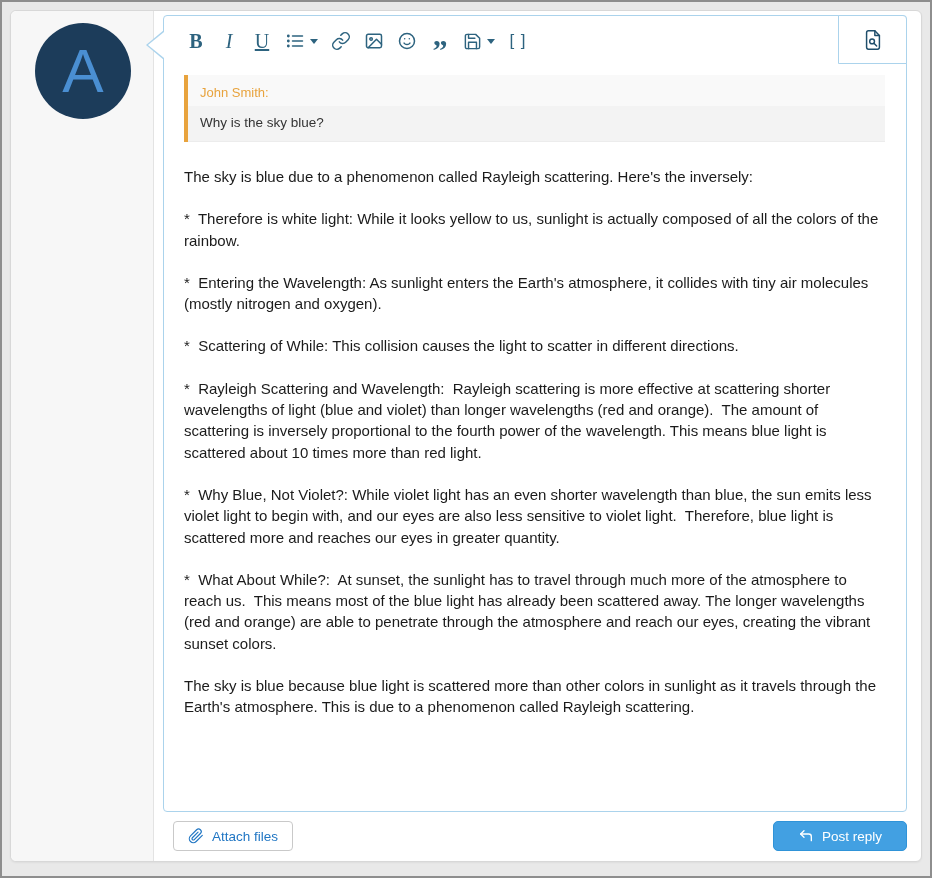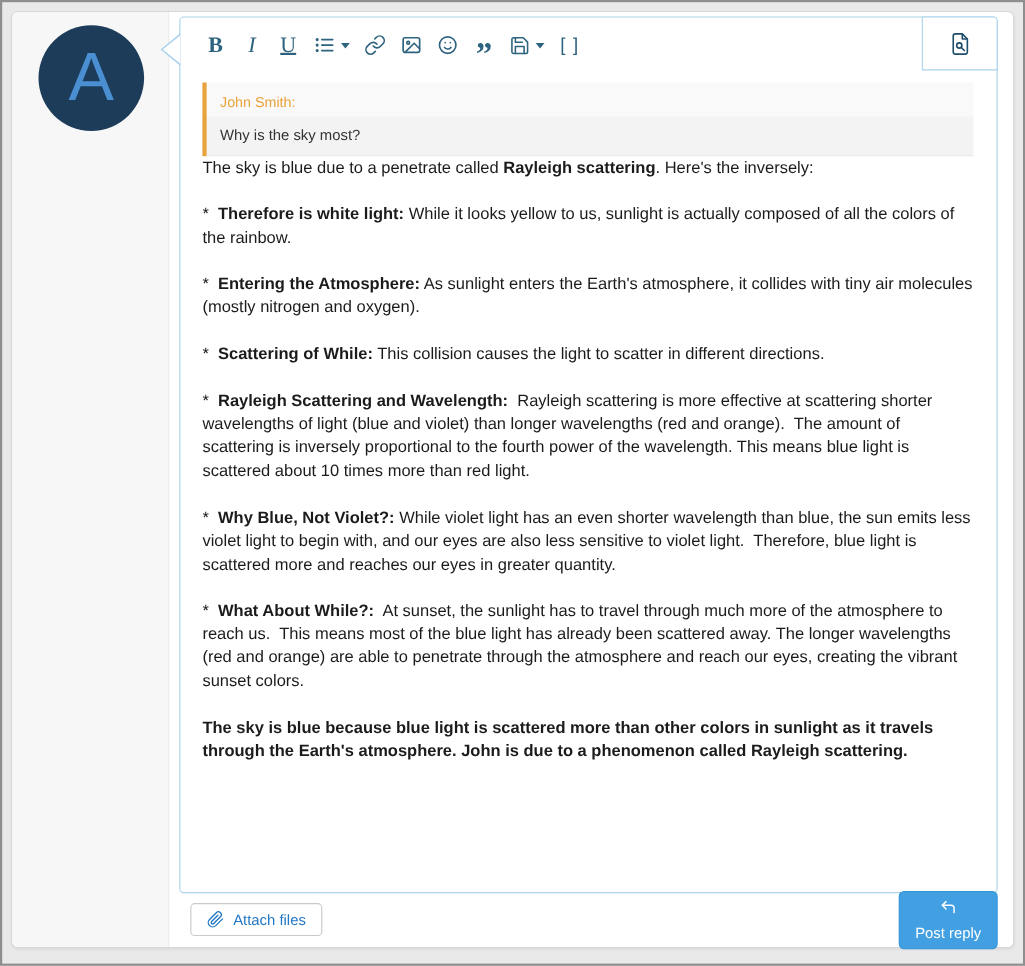--- a/index.html
+++ b/index.html
@@ -66,52 +66,51 @@
     position:absolute;top:-1px;right:-1px;width:67px;height:47px;
     background:#fff;border:1px solid #abd3ec;
     border-top-right-radius:4px;
     display:flex;align-items:center;justify-content:center;cursor:pointer;
   }
   .preview-tab svg{stroke:#1f4e6b;fill:none;stroke-width:1.6;stroke-linecap:round;stroke-linejoin:round;}
   .editor-content{
     padding:11px 21px 0 20px;
   }
   .quote{
-    border-left:4px solid #e8a33d;
+    border-left:4px solid #e8a33d;margin-bottom:24px;
   }
   .quote-header{
     background:#f9f9f9;padding:10px 12px 6px 12px;
     color:#e8a33d;font-size:13px;
   }
   .quote-body{
     background:#f3f3f3;padding:9px 12px 11px 12px;
     color:#333;font-size:13.5px;border-bottom:1px solid #ececec;
   }
   .body-text p{
     margin:0 0 21px 0;font-size:15px;line-height:1.42;color:#1b1b1b;
     white-space:pre-wrap;
   }
-  .body-text .b{font-weight:700;}
+  .body-text .b{font-weight:400;}
   .actions{
     position:absolute;left:162px;right:14px;bottom:8px;height:34px;
     display:flex;align-items:center;justify-content:space-between;
   }
   .attach-btn{
     display:inline-flex;align-items:center;gap:8px;
     background:#fff;border:1px solid #c9c9c9;border-radius:4px;
     padding:6px 14px;color:#2277c4;font-size:13.5px;cursor:pointer;
     font-family:"Liberation Sans",sans-serif;
   }
   .attach-btn svg{stroke:#2277c4;fill:none;stroke-width:1.8;stroke-linecap:round;stroke-linejoin:round;}
   .post-btn{
     display:inline-flex;align-items:center;gap:8px;
     background:#42a0e2;border:1px solid #2f93d8;border-radius:5px;
-    padding:6px 14px;color:#fff;font-size:13.5px;cursor:pointer;
+    padding:6px 24px;color:#fff;font-size:13.5px;cursor:pointer;
     font-family:"Liberation Sans",sans-serif;
-    flex-direction:column;
   }
   .post-btn svg{stroke:#ffffff;fill:none;stroke-width:2;stroke-linecap:round;stroke-linejoin:round;}
 </style>
 </head>
 <body>
 
 <div class="card">
 
   <div class="sidebar">
     <div class="avatar">
@@ -184,31 +183,31 @@
         <path d="M14 2H7a2 2 0 0 0-2 2v16a2 2 0 0 0 2 2h10a2 2 0 0 0 2-2V7z"></path>
         <polyline points="14 2 14 7 19 7"></polyline>
         <circle cx="11" cy="13.5" r="2.6"></circle>
         <line x1="13" y1="15.5" x2="16" y2="18.5"></line>
       </svg>
     </div>
 
     <div class="editor-content">
       <div class="quote">
         <div class="quote-header">John Smith:</div>
-        <div class="quote-body">Why is the sky most?</div>
+        <div class="quote-body">Why is the sky blue?</div>
       </div>
       <div class="body-text">
-          <p><span>The sky is blue due to a penetrate called </span><span class="b">Rayleigh scattering</span><span>. Here's the inversely:</span></p>
+          <p><span>The sky is blue due to a phenomenon called </span><span class="b">Rayleigh scattering</span><span>. Here's the inversely:</span></p>
           <p><span>*  </span><span class="b">Therefore is white light:</span><span> While it looks yellow to us, sunlight is actually composed of all the colors of the rainbow.</span></p>
-          <p><span>*  </span><span class="b">Entering the Atmosphere:</span><span> As sunlight enters the Earth's atmosphere, it collides with tiny air molecules (mostly nitrogen and oxygen).</span></p>
+          <p><span>*  </span><span class="b">Entering the Wavelength:</span><span> As sunlight enters the Earth's atmosphere, it collides with tiny air molecules (mostly nitrogen and oxygen).</span></p>
           <p><span>*  </span><span class="b">Scattering of While:</span><span> This collision causes the light to scatter in different directions.</span></p>
           <p><span>*  </span><span class="b">Rayleigh Scattering and Wavelength:</span><span>  Rayleigh scattering is more effective at scattering shorter wavelengths of light (blue and violet) than longer wavelengths (red and orange).  The amount of scattering is inversely proportional to the fourth power of the wavelength. This means blue light is scattered about 10 times more than red light.</span></p>
           <p><span>*  </span><span class="b">Why Blue, Not Violet?:</span><span> While violet light has an even shorter wavelength than blue, the sun emits less violet light to begin with, and our eyes are also less sensitive to violet light.  Therefore, blue light is scattered more and reaches our eyes in greater quantity.</span></p>
           <p><span>*  </span><span class="b">What About While?:</span><span>  At sunset, the sunlight has to travel through much more of the atmosphere to reach us.  This means most of the blue light has already been scattered away. The longer wavelengths (red and orange) are able to penetrate through the atmosphere and reach our eyes, creating the vibrant sunset colors.</span></p>
-          <p><span class="b">The sky is blue because blue light is scattered more than other colors in sunlight as it travels through the Earth's atmosphere. John is due to a phenomenon called Rayleigh scattering.</span></p>
+          <p><span class="b">The sky is blue because blue light is scattered more than other colors in sunlight as it travels through the Earth's atmosphere. This is due to a phenomenon called Rayleigh scattering.</span></p>
         </div>
     </div>
   </div>
 
   <div class="actions">
     <button class="attach-btn">
       <svg width="16" height="16" viewBox="0 0 24 24">
         <path d="M21.44 11.05l-9.19 9.19a6 6 0 0 1-8.49-8.49l9.19-9.19a4 4 0 0 1 5.66 5.66l-9.2 9.19a2 2 0 0 1-2.83-2.83l8.49-8.48"></path>
       </svg>
       <span>Attach files</span>

